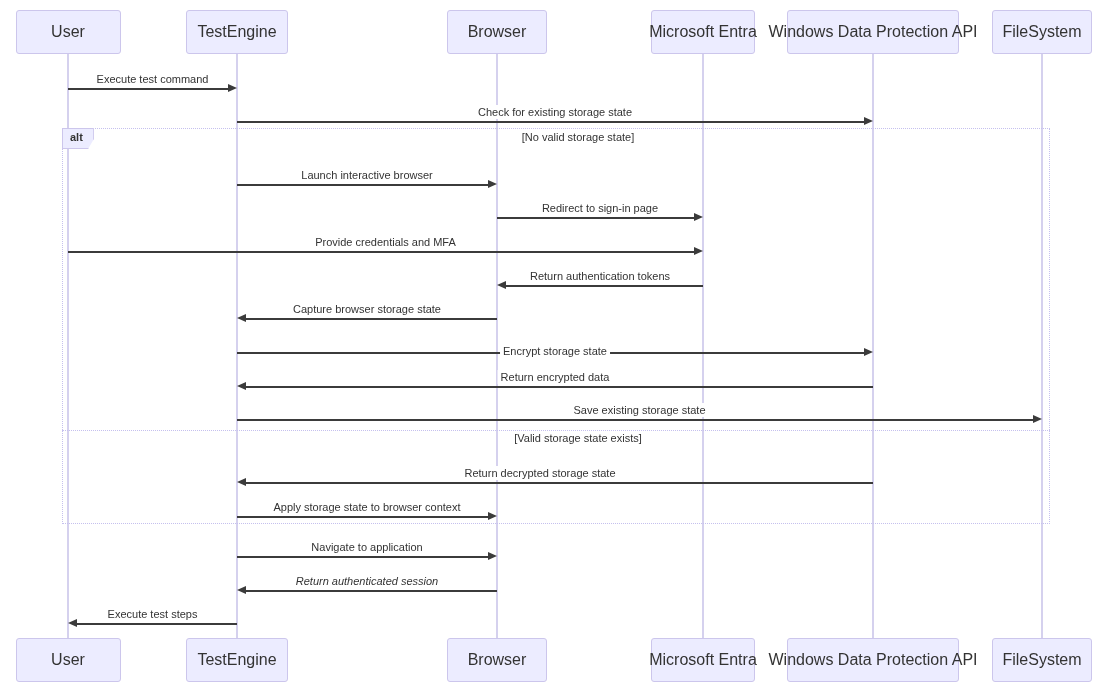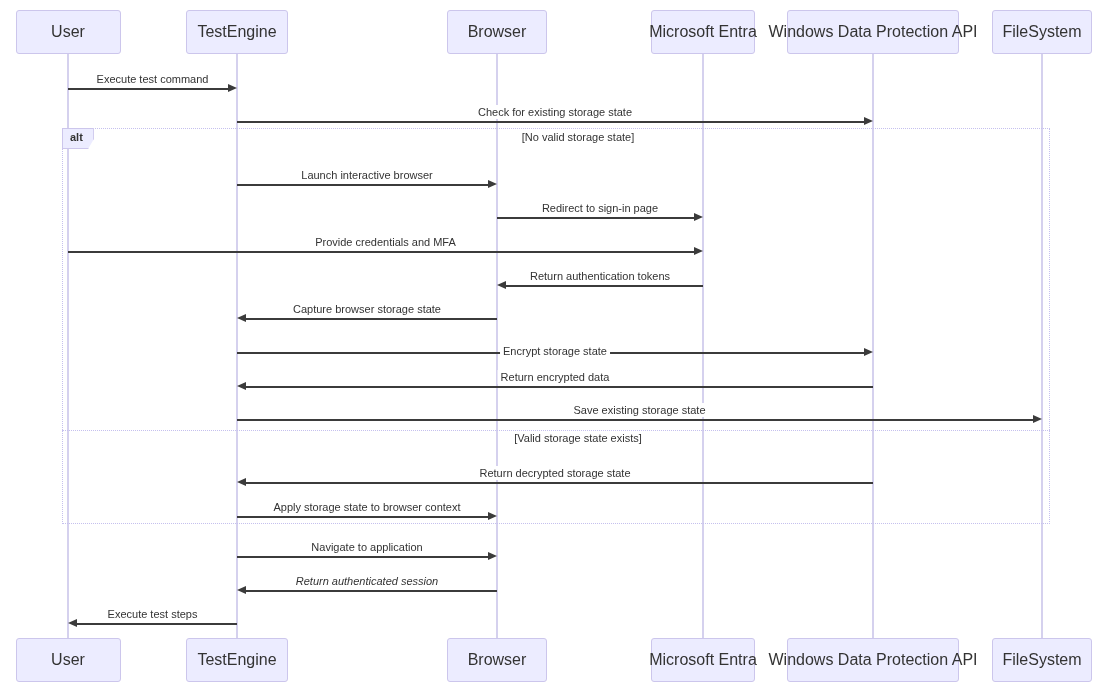--- a/index.html
+++ b/index.html
@@ -149,21 +149,21 @@
     <div class="arrow-head right" style="top: 348px; left: 864px;"></div>
     <div class="msg-label" style="left: 555px; top: 324px; margin-top: 20px;">Encrypt storage state</div>
     <div class="msg-line" style="left: 245px; width: 628px; top: 386.35px;"></div>
     <div class="arrow-head left" style="top: 382px; left: 237px;"></div>
     <div class="msg-label" style="left: 555px; top: 370px;">Return encrypted data</div>
     <div class="msg-line" style="left: 237px; width: 797px; top: 419.35px;"></div>
     <div class="arrow-head right" style="top: 415px; left: 1033px;"></div>
     <div class="msg-label" style="left: 639.5px; top: 403px;">Save existing storage state</div>
     <div class="msg-line" style="left: 245px; width: 628px; top: 482.35px;"></div>
     <div class="arrow-head left" style="top: 478px; left: 237px;"></div>
-    <div class="msg-label" style="left: 555px; top: 466px;">Return decrypted storage state</div>
+    <div class="msg-label" style="left: 540px; top: 466px;">Return decrypted storage state</div>
     <div class="msg-line" style="left: 237px; width: 252px; top: 516.35px;"></div>
     <div class="arrow-head right" style="top: 512px; left: 488px;"></div>
     <div class="msg-label" style="left: 367px; top: 500px;">Apply storage state to browser context</div>
     <div class="msg-line" style="left: 237px; width: 252px; top: 556.35px;"></div>
     <div class="arrow-head right" style="top: 552px; left: 488px;"></div>
     <div class="msg-label" style="left: 367px; top: 540px; text-align: right;">Navigate to application</div>
     <div class="msg-line" style="left: 245px; width: 252px; top: 590.35px;"></div>
     <div class="arrow-head left" style="top: 586px; left: 237px;"></div>
     <div class="msg-label" style="left: 367px; top: 574px; font-style: italic;">Return authenticated session</div>
     <div class="msg-line" style="left: 76px; width: 161px; top: 623.35px;"></div>

